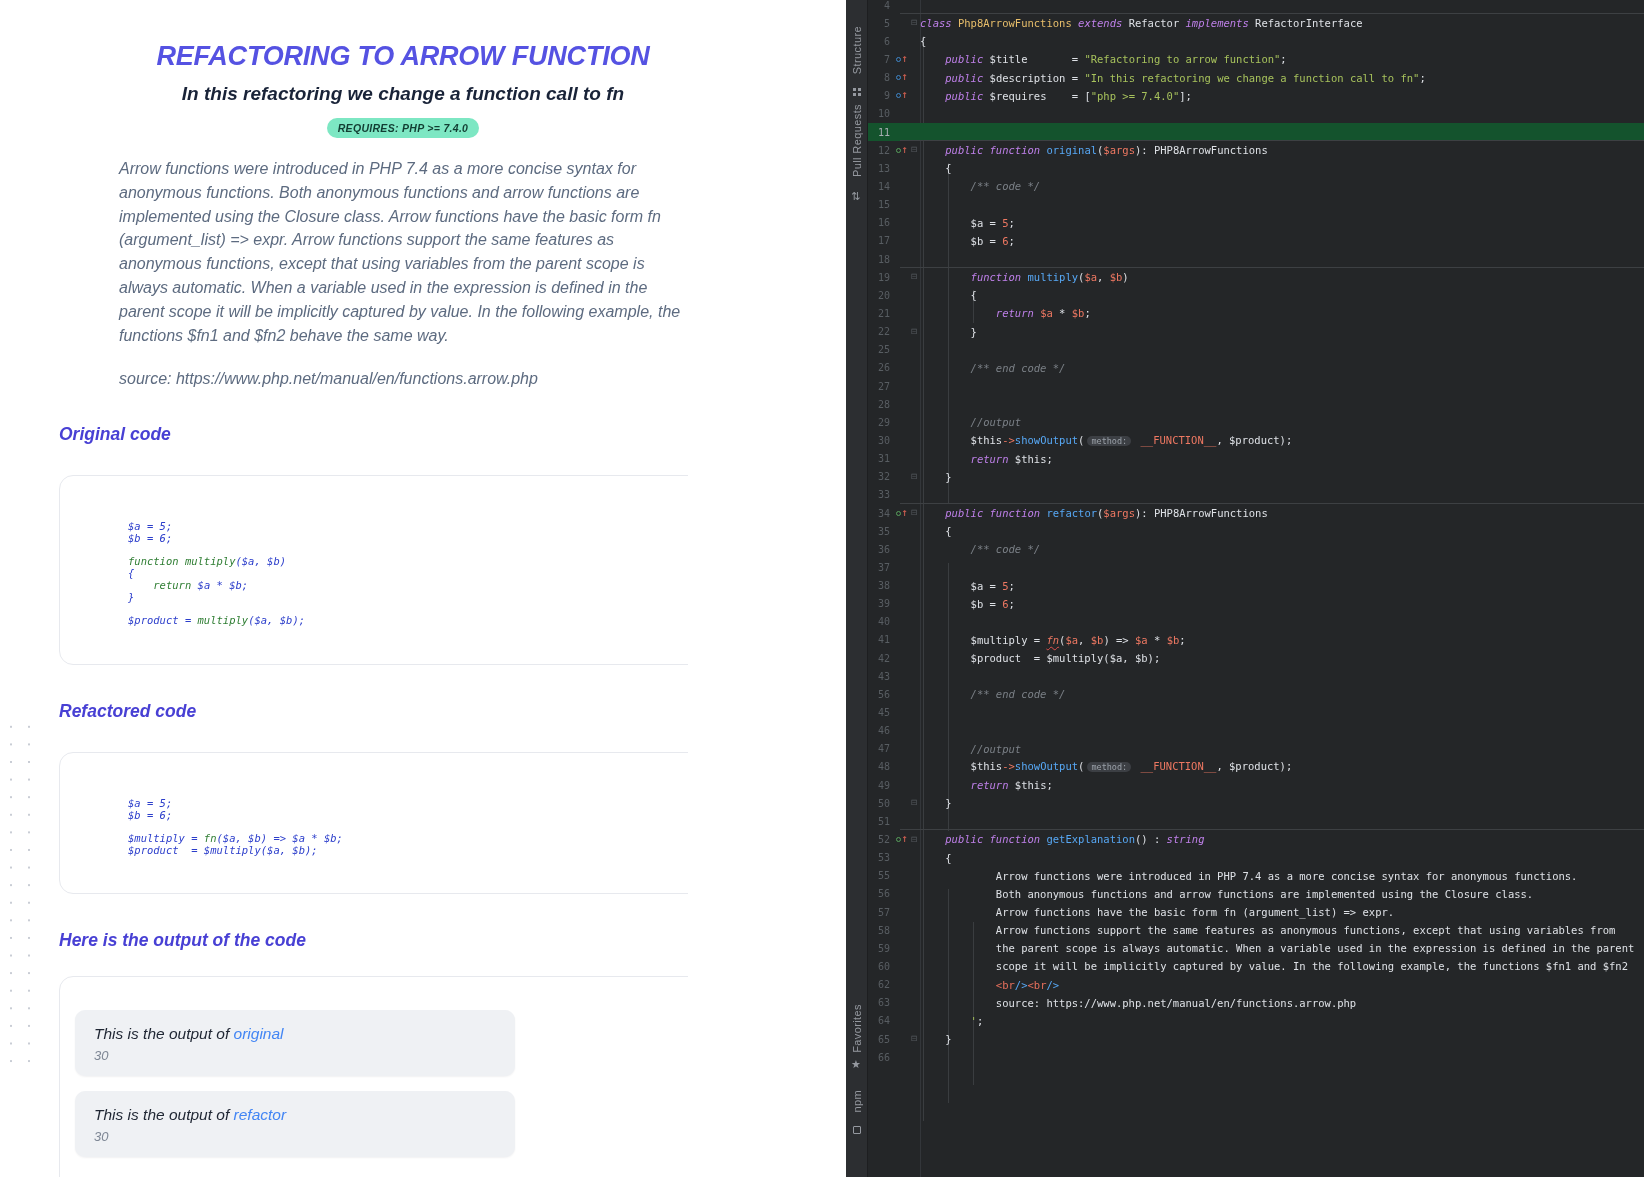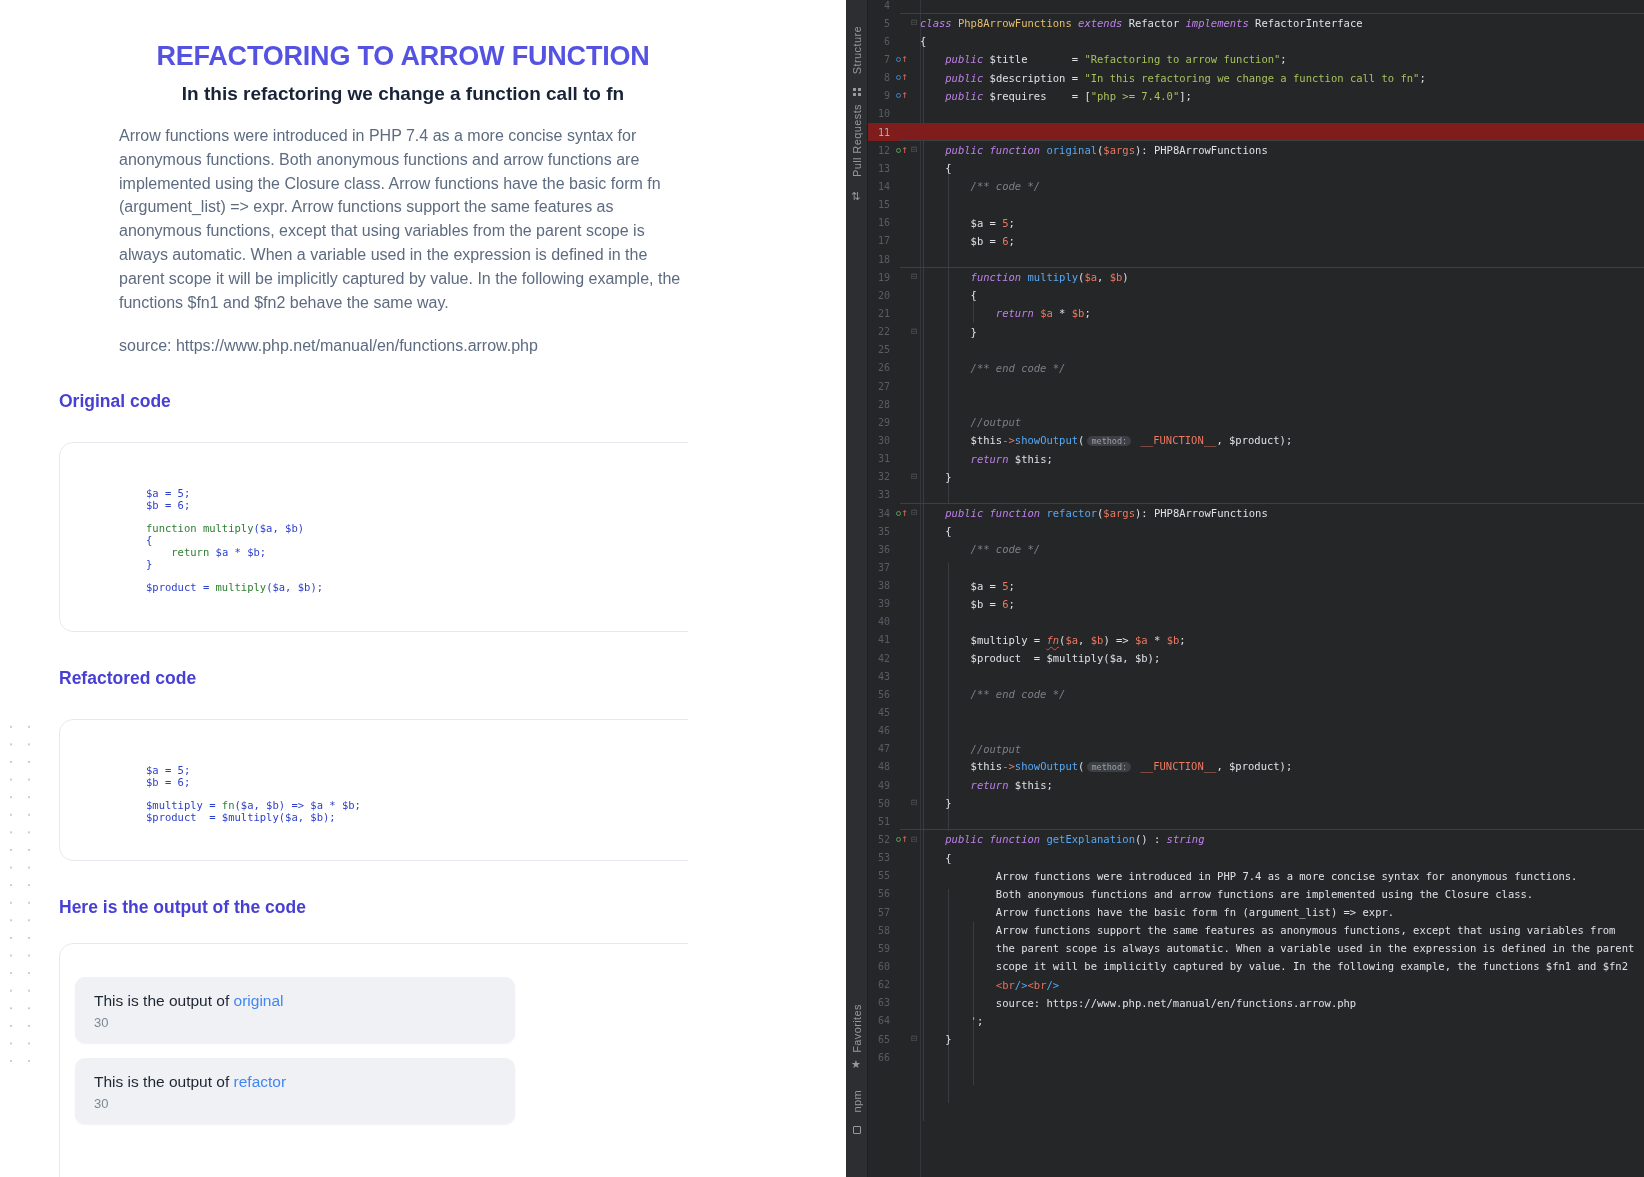--- a/index.html
+++ b/index.html
@@ -3,37 +3,37 @@
 <meta charset="utf-8">
 <style>
   * { box-sizing: border-box; }
   html,body { margin:0; padding:0; }
   body {
     width:1644px; height:1177px; position:relative; overflow:hidden;
     background:#ffffff; font-family:"Liberation Sans", sans-serif;
   }
 
   
-  .page { position:absolute; left:0; top:0; width:688px; height:1177px; background:#fff; overflow:hidden; }
+  .page { position:absolute; left:0; top:0; width:688px; height:1177px; background:#fff; overflow:hidden;font-style:italic; }
   .content { width:688px; margin-left:59px; }
   .dots { position:absolute; background-image: radial-gradient(#c9cdd5 1.3px, transparent 1.4px); background-size:18px 17.6px; }
   .dots-left  { left:2px;  top:718px; width:30px; height:350px; }
   .dots-right { left:810px; top:85px;  width:32px; height:985px; }
 
   h1.title { margin:40px 0 0; text-align:center; font-size:27px; line-height:32px; color:#5552e2; letter-spacing:-.2px; }
   .subtitle { margin-top:11px; text-align:center; font-size:19px; font-weight:bold; color:#192338; }
   .badge-row { margin-top:13px; text-align:center; }
   .badge { display:inline-block; background:#7de7c3; color:#123d32; font-size:10.5px; font-weight:bold;
            padding:4px 11px; border-radius:10px; letter-spacing:.3px; }
   p.intro { margin:19px 0 0 60px; width:572px; font-size:16px; line-height:23.8px; color:#5d6b80; }
   p.source { margin:23px 0 0 60px; font-size:16px; color:#5d6b80; }
   h3.section { margin:36px 0 0; font-size:17.5px; color:#4840d4; }
   .card { border:1px solid #e7e9ee; border-radius:14px; background:#fff; }
   .code-card { margin-top:30px; }
-  .code-card pre { margin:45px 0 0 86px; font-family:"DejaVu Sans Mono", monospace; font-size:10.5px; line-height:11.7px; }
+  .code-card pre { margin:45px 0 0 68px; font-family:"DejaVu Sans Mono", monospace; font-size:10.5px; line-height:11.7px; }
   #card-orig  { height:190px; }
   #card-refac { height:142px; }
   .cb { color:#2c3ecb; } .cg { color:#2e7d32; }
   #card-out { margin-top:25px; height:262px; padding:33px 0 0 15px; }
   .out-item { width:440px; background:#eff1f4; border-radius:10px; padding:15px 19px 13px; margin-bottom:15px;
               box-shadow:0 1px 2px rgba(16,24,40,.06); }
   .out-line { font-size:15.5px; color:#1f2633; }
   .out-link { color:#4285f4; text-decoration:none; }
   .out-val { margin-top:5px; font-size:13px; color:#7e8795; }
 
@@ -47,21 +47,21 @@
                     box-shadow:5px 0 0 #9599a0, 0 5px 0 #9599a0, 5px 5px 0 #9599a0; }
   .pr-icon { position:absolute; left:5px; top:190px; color:#9599a0; font-size:11px; font-family:"DejaVu Sans",sans-serif; }
   .fav-icon { position:absolute; left:5px; top:1058px; color:#9599a0; font-size:11px; }
   .npm-icon { position:absolute; left:7px; top:1126px; width:8px; height:8px; border:1px solid #9599a0; border-radius:1px; }
 
   .editor { position:absolute; left:22px; top:0; right:0; bottom:0; overflow:hidden; }
   .gutline { position:absolute; left:52px; top:0; bottom:0; width:1px; background:#33363a; z-index:0; }
   .guide { position:absolute; width:1px; background:#3a3d40; z-index:0; }
   .rows { position:relative; top:-4px; z-index:1; }
   .row { height:18.15px; display:flex; align-items:center; position:relative; }
-  .row.current { background:#7f1d1d;justify-content:flex-end; }
+  .row.current { background:#14532d;justify-content:flex-end; }
   .row.sep::before { content:""; position:absolute; left:32px; right:0; top:-1px; height:1px; background:#3d4043; }
   .ln { width:22px; flex:none; text-align:right; font-family:"DejaVu Sans Mono",monospace; font-size:10px; color:#585d62; }
   .row.current .ln { color:#a9aeb4; }
   .gut { width:18px; flex:none; display:flex; align-items:center; justify-content:flex-end; }
   .fold { width:12px; flex:none; text-align:center; color:#565b60; font-size:8px; line-height:8px; }
   pre.cl { margin:0; flex:1; font-family:"DejaVu Sans Mono",monospace; font-size:10.5px; line-height:18.15px; white-space:pre; }
   .gi { width:5px; height:5px; border-radius:50%; border:1.5px solid; display:inline-block; }
   .gi.prop { border-color:#3f86c9; } .gi.method { border-color:#57a05c; }
   .garr { color:#d05f51; font-size:8px; font-weight:bold; font-family:"DejaVu Sans",sans-serif; }
   .tk { color:#bf80ea; font-style:italic; }
@@ -77,20 +77,23 @@
 </style>
 </head>
 <body>
 
 <div class="page">
   <div class="dots dots-left"></div>
   <div class="dots dots-right"></div>
   <div class="content">
     <h1 class="title">REFACTORING TO ARROW FUNCTION</h1>
     <div class="subtitle">In this refactoring we change a function call to fn</div>
+    <div class="badge-row">
+      <span class="badge">REQUIRES: PHP &gt;= 7.4.0</span>
+    </div>
     <p class="intro">Arrow functions were introduced in PHP 7.4 as a more concise syntax for anonymous functions. Both anonymous functions and arrow functions are implemented using the Closure class. Arrow functions have the basic form fn (argument_list) =&gt; expr. Arrow functions support the same features as anonymous functions, except that using variables from the parent scope is always automatic. When a variable used in the expression is defined in the parent scope it will be implicitly captured by value. In the following example, the functions $fn1 and $fn2 behave the same way.</p>
     <p class="source">source: https://www.php.net/manual/en/functions.arrow.php</p>
 
     <h3 class="section">Original code</h3>
     <div class="card code-card" id="card-orig">
       <pre id="code-orig"><span class="cb">$a = 5;</span>
 <span class="cb">$b = 6;</span>
  
 <span class="cg">function multiply</span><span class="cb">($a, $b)</span>
 <span class="cb">{</span>

